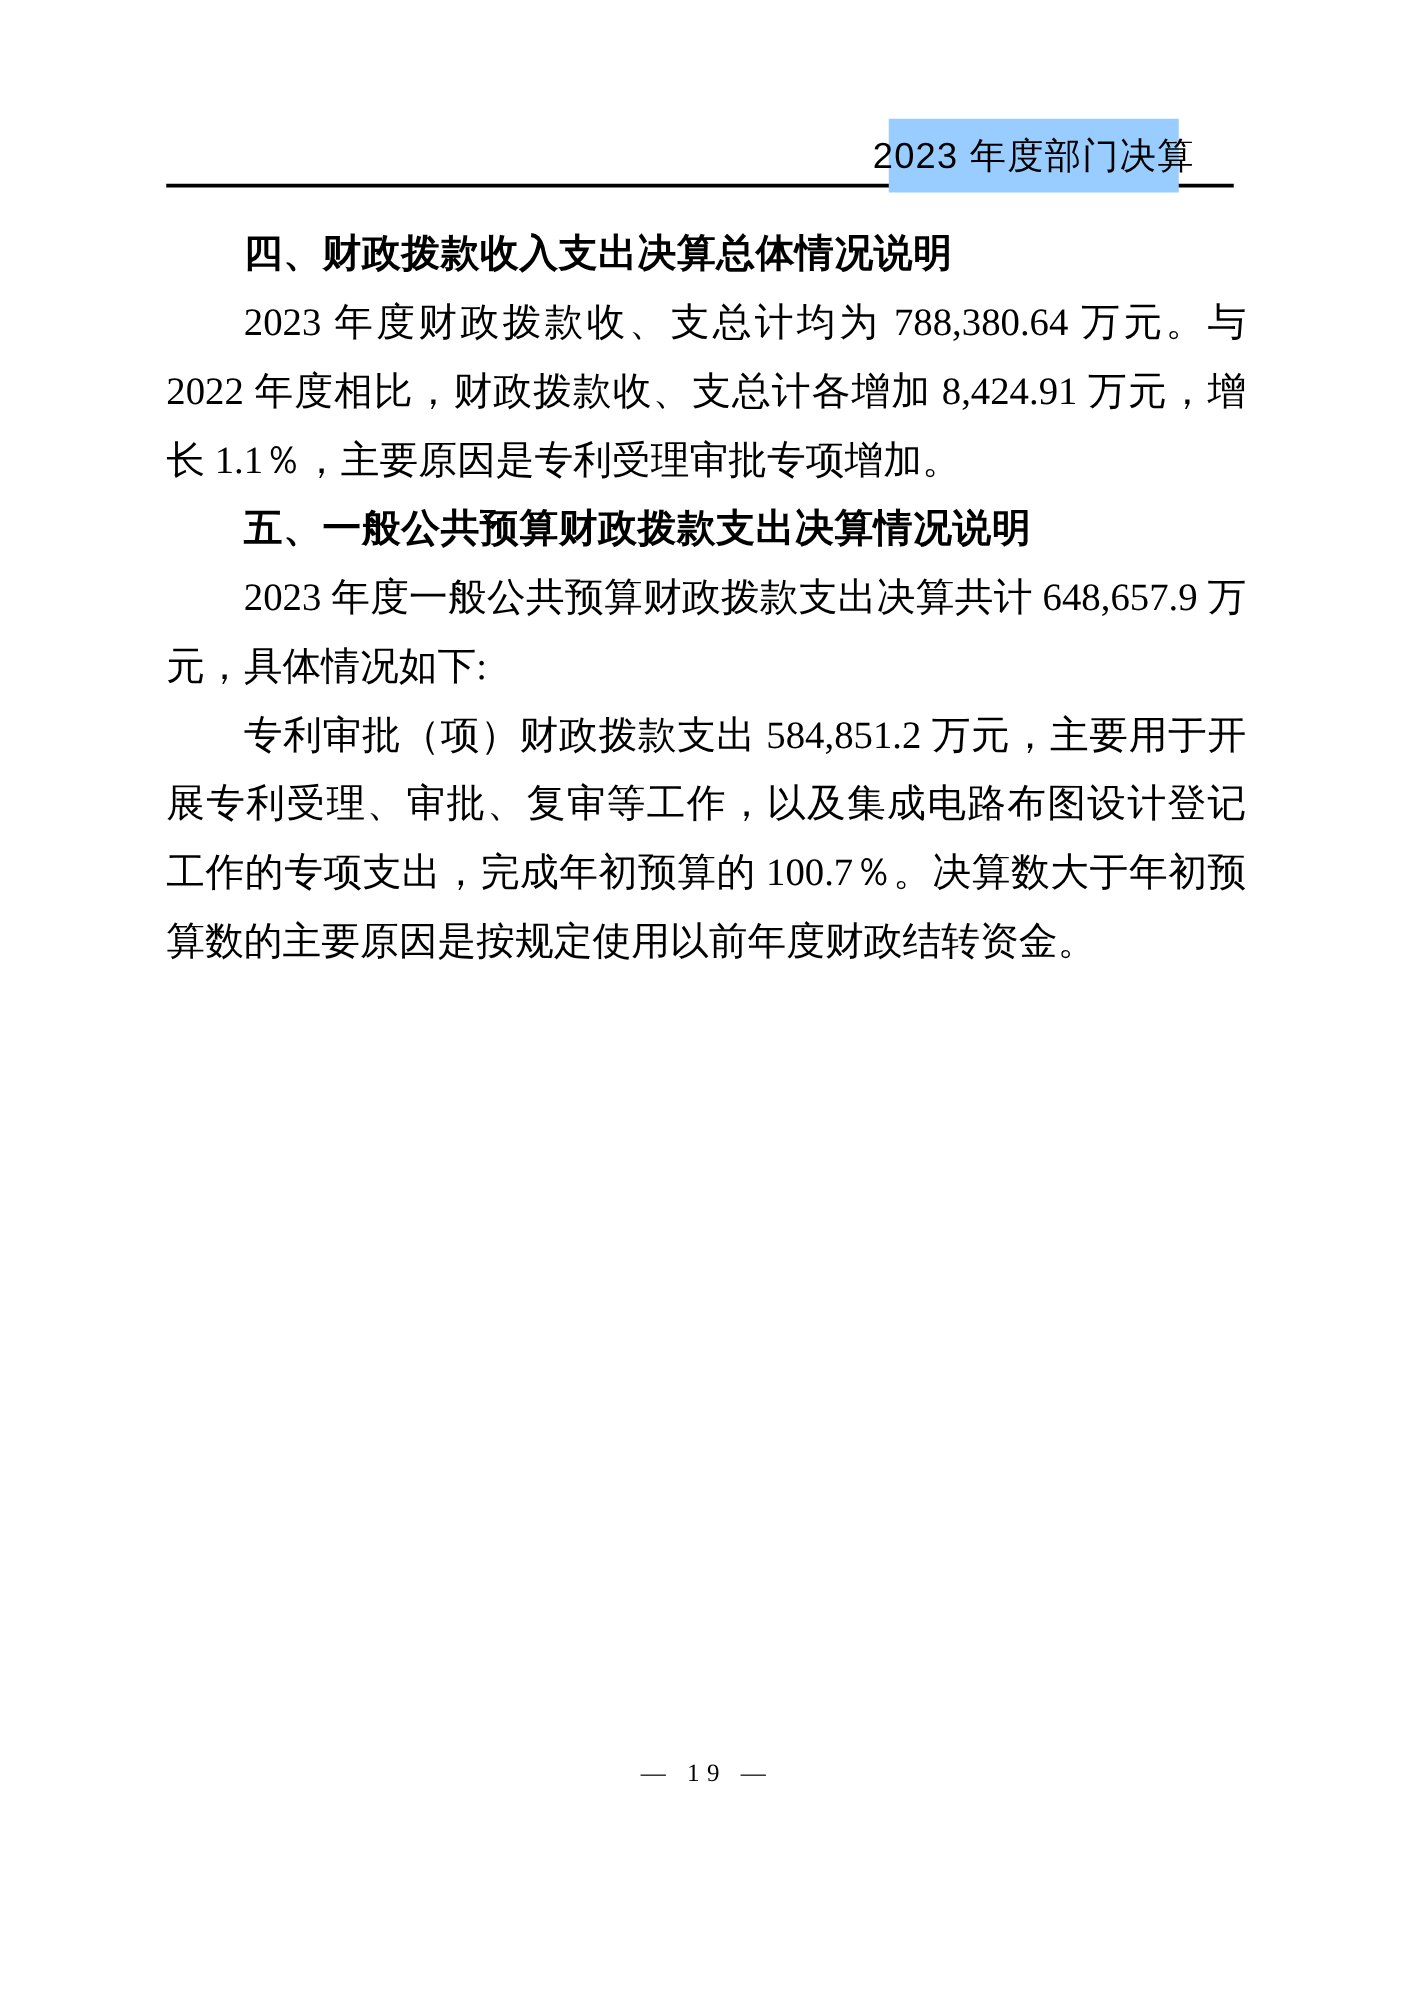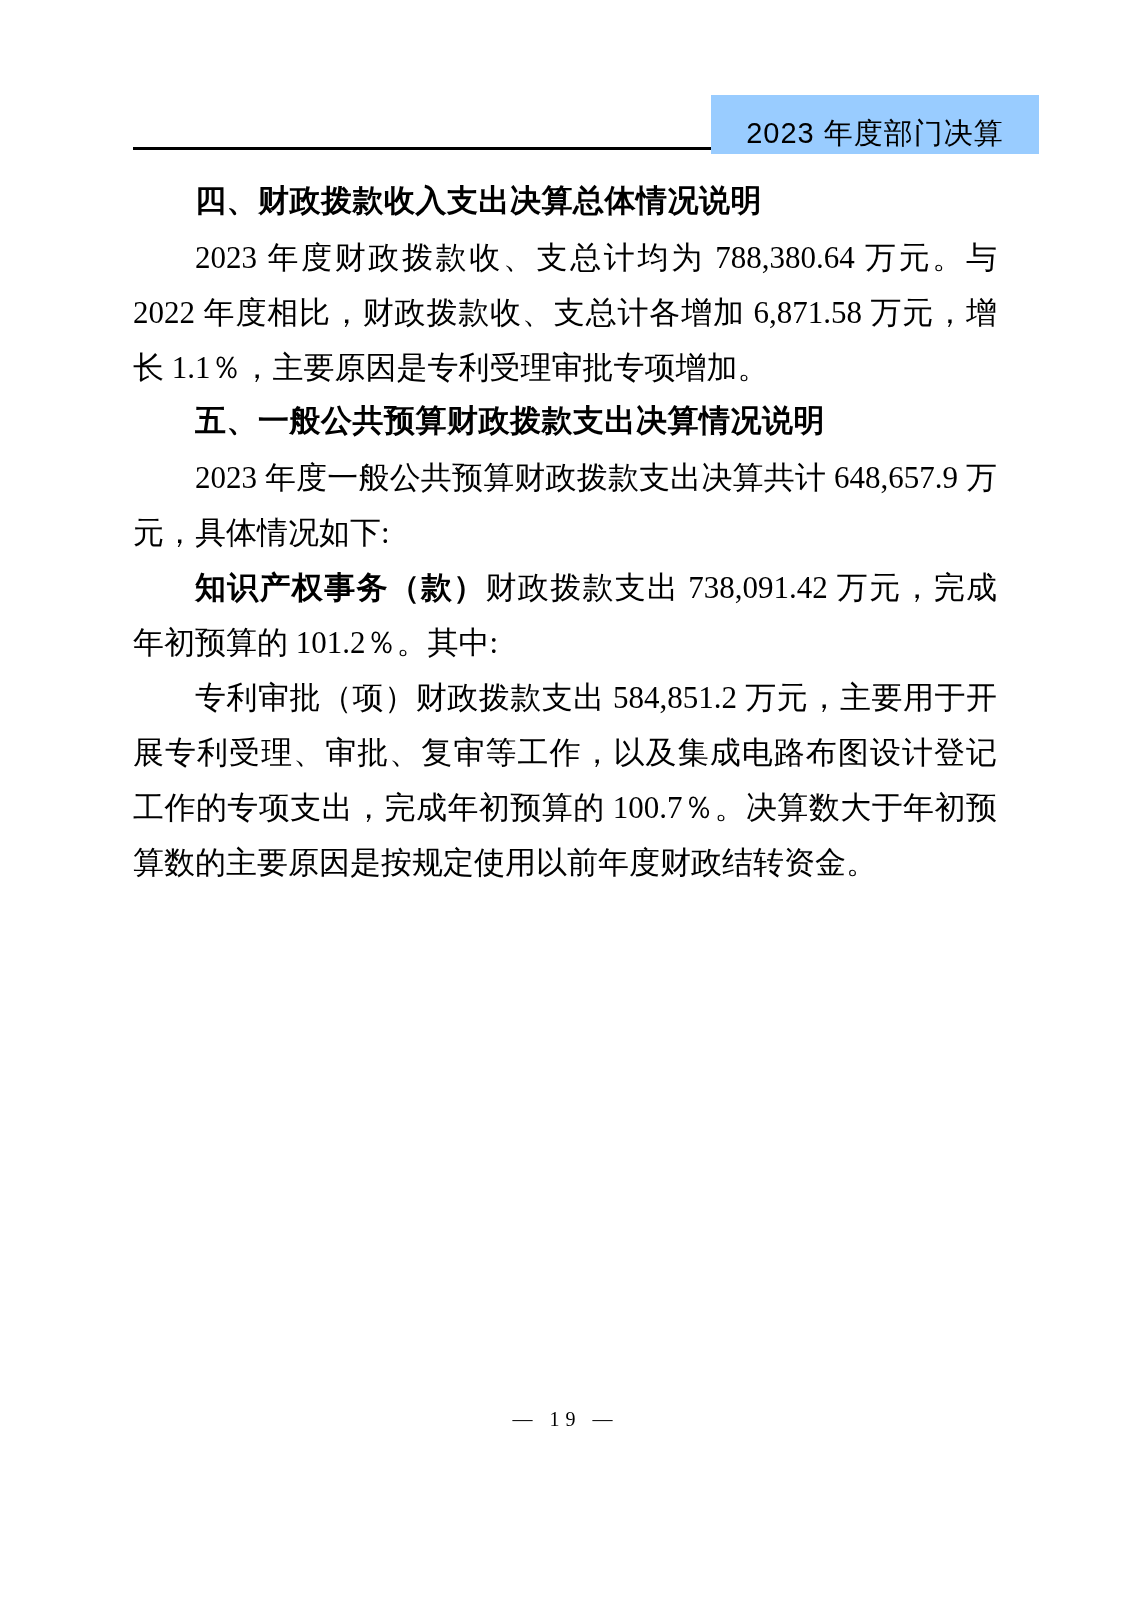--- a/index.html
+++ b/index.html
@@ -19,25 +19,25 @@
     left: 133px;
     top: 147px;
     width: 854px;
     height: 3px;
     background: #000000;
   }
   .header-badge {
     position: absolute;
     left: 711px;
     top: 95px;
-    width: 328px;
+    width: 232px;
     height: 59px;
     background: #99CCFF;
     display: flex;
-    align-items: flex-end;
+    align-items: center;
     justify-content: center;
     font-family: "Liberation Sans", "DejaVu Sans", sans-serif;
     font-size: 29px;
     letter-spacing: 1px;
     white-space: nowrap;
   }
   
   .content {
     position: absolute;
     left: 133px;
@@ -47,21 +47,21 @@
     font-size: 31px;
     line-height: 55px;
     text-align: justify;
   }
   .content p {
     margin: 0;
     padding: 0;
     text-indent: 2em;
   }
   .heading {
-    font-family: Liberation Mono, monospace;
+    font-family: Liberation Serif, serif;
     font-weight: bold;
     text-align: left;
     letter-spacing: 0.5px;
   }
   .lead-bold {
     font-family: "DejaVu Sans", "Liberation Sans", sans-serif;
     font-weight: bold;
   }
   
   .footer {
@@ -85,28 +85,27 @@
   <div class="header-rule"></div>
 
   <div class="header-badge">
     <span>2023 年度部门决算</span>
   </div>
 
   <div class="content">
 
     <p class="heading">四、财政拨款收入支出决算总体情况说明</p>
 
-    <p>2023 年度财政拨款收、支总计均为 788,380.64 万元。与 2022 年度相比，财政拨款收、支总计各增加 6,871.58 万元，增长 1.1％，主要原因是专利受理审批专项增加。</p>
+    <p>2023 年度财政拨款收、支总计均为 788,380.64 万元。与 2022 年度相比，财政拨款收、支总计各增加 8,424.91 万元，增长 1.1％，主要原因是专利受理审批专项增加。</p>
 
     <p class="heading">五、一般公共预算财政拨款支出决算情况说明</p>
 
     <p>2023 年度一般公共预算财政拨款支出决算共计 648,657.9 万元，具体情况如下:</p>
 
 
-    <p><span class="lead-bold">知识产权事务（款）</span><span>财政拨款支出 738,091.42 万元，完成年初预算的 101.2％。其中:</span></p>
 
 
 
     <p>专利审批（项）财政拨款支出 584,851.2 万元，主要用于开展专利受理、审批、复审等工作，以及集成电路布图设计登记工作的专项支出，完成年初预算的 100.7％。决算数大于年初预算数的主要原因是按规定使用以前年度财政结转资金。</p>
 
   </div>
 
   <div class="footer">
     <span class="page-number">— 19 —</span>
   </div>

